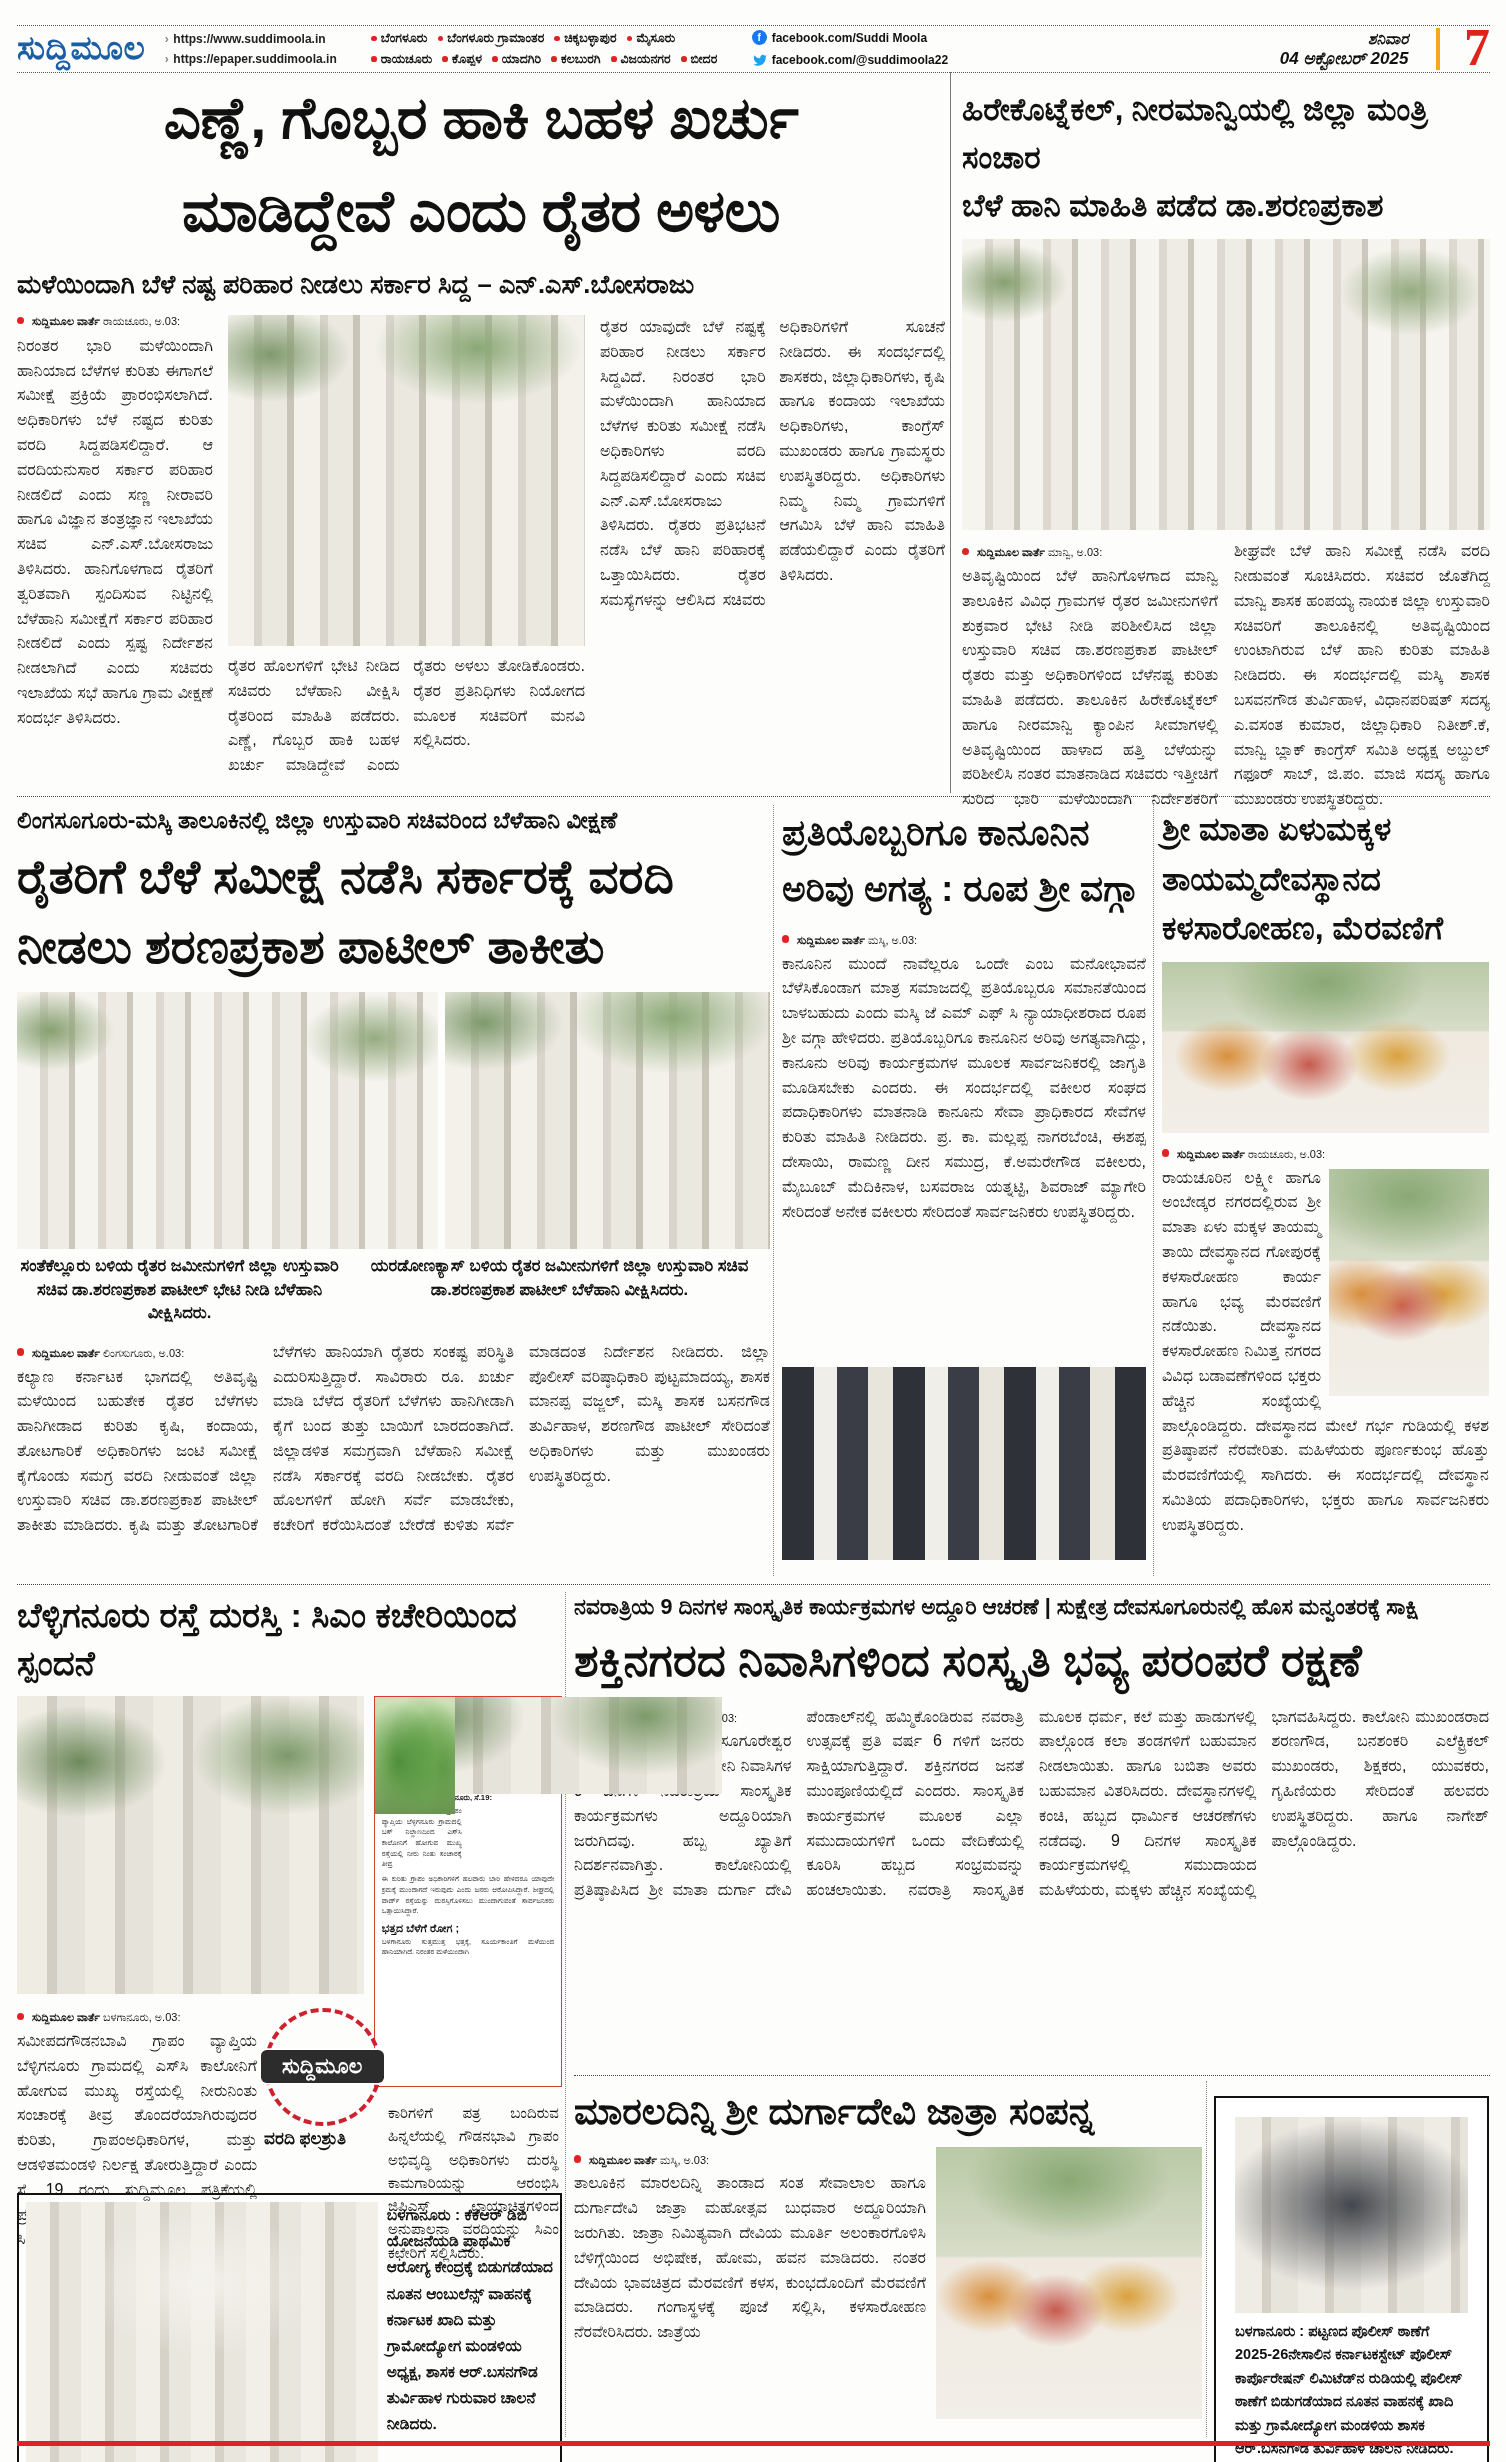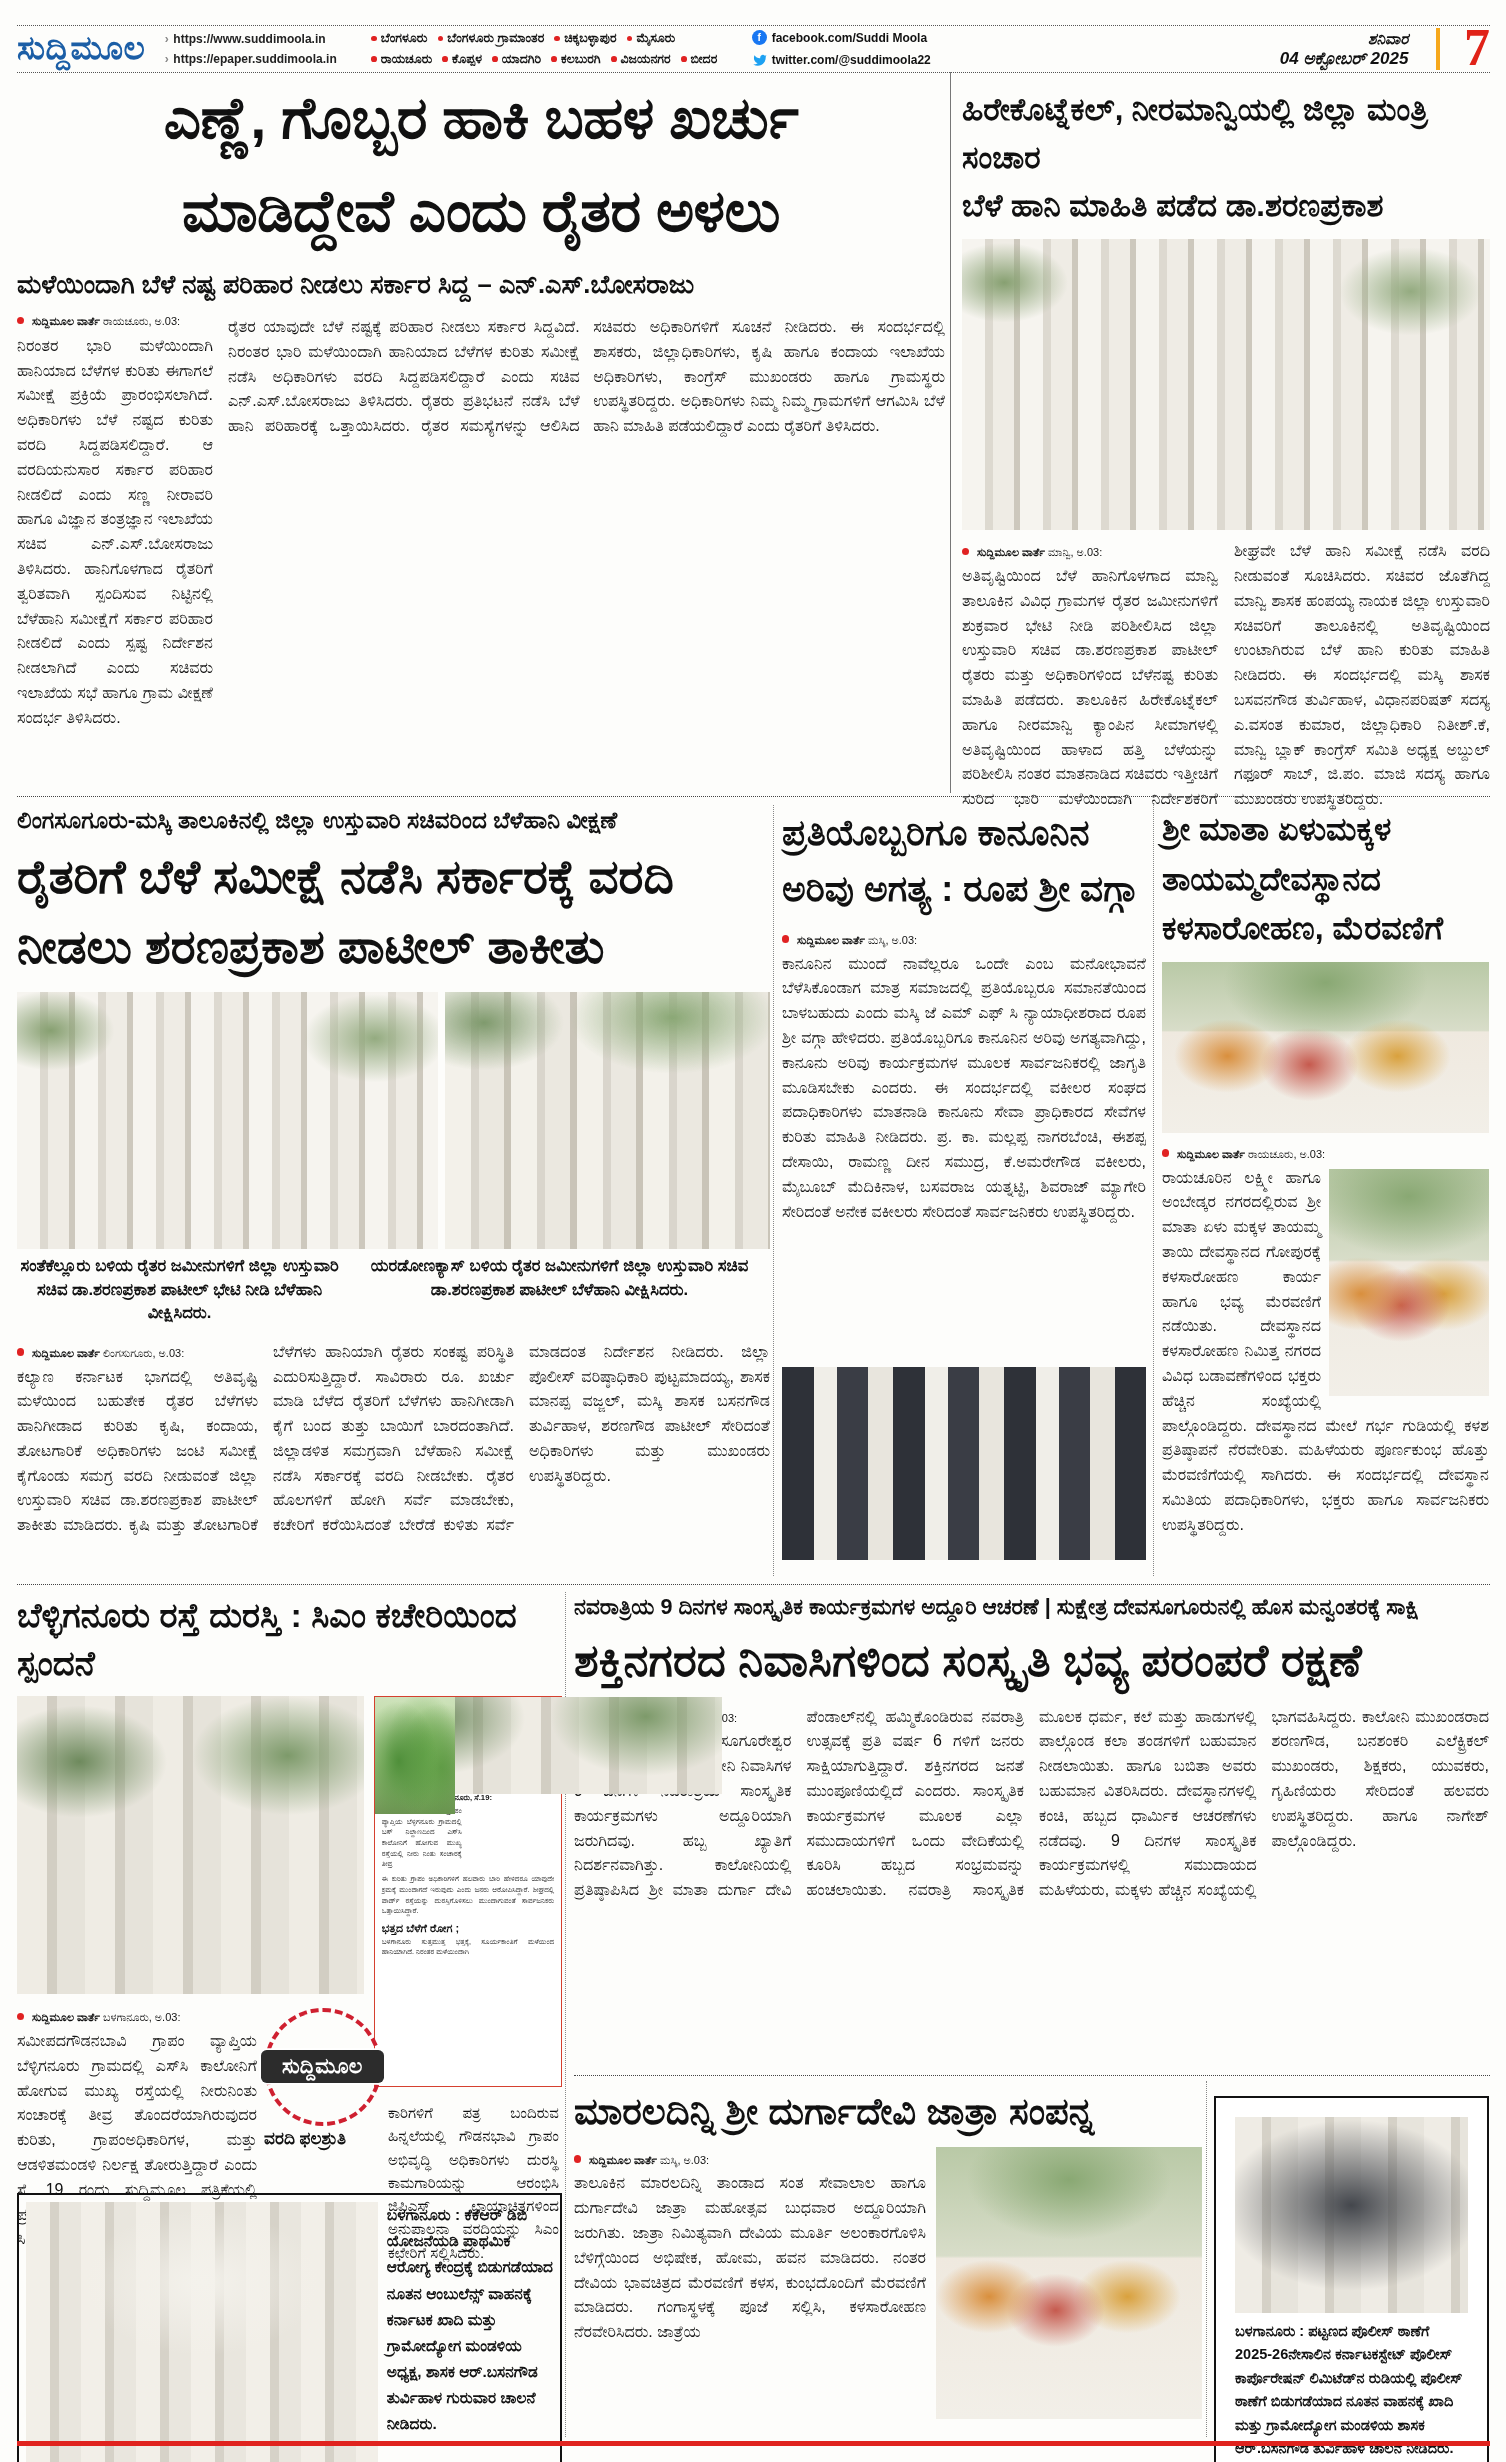--- a/index.html
+++ b/index.html
@@ -191,41 +191,45 @@
     <div class="soc-row">
       <span class="fb-ic">f</span>
       <span>facebook.com/Suddi Moola</span>
     </div>
     <div class="soc-row">
       <span class="tw-ic">
         <svg viewBox="0 0 24 24" width="15" height="15">
             <path fill="#1da1f2" d="M23 5c-.8.4-1.6.6-2.5.8a4.3 4.3 0 0 0-7.4 3v1A10.2 10.2 0 0 1 4 5s-4 9 5 13a11.6 11.6 0 0 1-7 2c9 5 20 0 20-11.5 0-.3 0-.6-.1-.9A7.2 7.2 0 0 0 23 5z"></path>
           </svg>
       </span>
-      <span>twitter.com/@suddimoola22</span>
+      <span>facebook.com/@suddimoola22</span>
     </div>
   </div>
   <div class="dateblk">
     <div class="dayline">ಶನಿವಾರ</div>
     <div class="dateline">04 ಅಕ್ಟೋಬರ್ 2025</div>
   </div>
   <div class="pgbar"></div>
   <div class="pgnum">7</div>
 </header>
 
 <section class="abs lead">
   <h1><span>ಎಣ್ಣೆ, ಗೊಬ್ಬರ ಹಾಕಿ ಬಹಳ ಖರ್ಚು</span><br><span>ಮಾಡಿದ್ದೇವೆ ಎಂದು ರೈತರ ಅಳಲು</span></h1>
   <div class="sub">ಮಳೆಯಿಂದಾಗಿ ಬೆಳೆ ನಷ್ಟ ಪರಿಹಾರ ನೀಡಲು ಸರ್ಕಾರ ಸಿದ್ದ – ಎನ್.ಎಸ್.ಬೋಸರಾಜು</div>
   <div class="lead-body">
     <div class="lead-c1">
       <div class="byline">
         <span class="dot"></span>
         <span class="ag">ಸುದ್ದಿಮೂಲ ವಾರ್ತೆ</span> <span>ರಾಯಚೂರು, ಅ.03:</span>
       </div>
       <div class="bodytxt">ನಿರಂತರ ಭಾರಿ ಮಳೆಯಿಂದಾಗಿ ಹಾನಿಯಾದ ಬೆಳೆಗಳ ಕುರಿತು ಈಗಾಗಲೆ ಸಮೀಕ್ಷೆ ಪ್ರಕ್ರಿಯೆ ಪ್ರಾರಂಭಿಸಲಾಗಿದೆ. ಅಧಿಕಾರಿಗಳು ಬೆಳೆ ನಷ್ಟದ ಕುರಿತು ವರದಿ ಸಿದ್ದಪಡಿಸಲಿದ್ದಾರೆ. ಆ ವರದಿಯನುಸಾರ ಸರ್ಕಾರ ಪರಿಹಾರ ನೀಡಲಿದೆ ಎಂದು ಸಣ್ಣ ನೀರಾವರಿ ಹಾಗೂ ವಿಜ್ಞಾನ ತಂತ್ರಜ್ಞಾನ ಇಲಾಖೆಯ ಸಚಿವ ಎನ್.ಎಸ್.ಬೋಸರಾಜು ತಿಳಿಸಿದರು. ಹಾನಿಗೊಳಗಾದ ರೈತರಿಗೆ ತ್ವರಿತವಾಗಿ ಸ್ಪಂದಿಸುವ ನಿಟ್ಟಿನಲ್ಲಿ ಬೆಳೆಹಾನಿ ಸಮೀಕ್ಷೆಗೆ ಸರ್ಕಾರ ಪರಿಹಾರ ನೀಡಲಿದೆ ಎಂದು ಸ್ಪಷ್ಟ ನಿರ್ದೇಶನ ನೀಡಲಾಗಿದೆ ಎಂದು ಸಚಿವರು ಇಲಾಖೆಯ ಸಭೆ ಹಾಗೂ ಗ್ರಾಮ ವೀಕ್ಷಣೆ ಸಂದರ್ಭ ತಿಳಿಸಿದರು.</div>
+    </div>
+    <div class="lead-cC">
+      <div class="photo ph-field"></div>
+      <div class="under bodytxt">ರೈತರ ಹೊಲಗಳಿಗೆ ಭೇಟಿ ನೀಡಿದ ಸಚಿವರು ಬೆಳೆಹಾನಿ ವೀಕ್ಷಿಸಿ ರೈತರಿಂದ ಮಾಹಿತಿ ಪಡೆದರು. ಎಣ್ಣೆ, ಗೊಬ್ಬರ ಹಾಕಿ ಬಹಳ ಖರ್ಚು ಮಾಡಿದ್ದೇವೆ ಎಂದು ರೈತರು ಅಳಲು ತೋಡಿಕೊಂಡರು. ರೈತರ ಪ್ರತಿನಿಧಿಗಳು ನಿಯೋಗದ ಮೂಲಕ ಸಚಿವರಿಗೆ ಮನವಿ ಸಲ್ಲಿಸಿದರು.</div>
     </div>
     <div class="lead-cR bodytxt">ರೈತರ ಯಾವುದೇ ಬೆಳೆ ನಷ್ಟಕ್ಕೆ ಪರಿಹಾರ ನೀಡಲು ಸರ್ಕಾರ ಸಿದ್ದವಿದೆ. ನಿರಂತರ ಭಾರಿ ಮಳೆಯಿಂದಾಗಿ ಹಾನಿಯಾದ ಬೆಳೆಗಳ ಕುರಿತು ಸಮೀಕ್ಷೆ ನಡೆಸಿ ಅಧಿಕಾರಿಗಳು ವರದಿ ಸಿದ್ದಪಡಿಸಲಿದ್ದಾರೆ ಎಂದು ಸಚಿವ ಎನ್.ಎಸ್.ಬೋಸರಾಜು ತಿಳಿಸಿದರು. ರೈತರು ಪ್ರತಿಭಟನೆ ನಡೆಸಿ ಬೆಳೆ ಹಾನಿ ಪರಿಹಾರಕ್ಕೆ ಒತ್ತಾಯಿಸಿದರು. ರೈತರ ಸಮಸ್ಯೆಗಳನ್ನು ಆಲಿಸಿದ ಸಚಿವರು ಅಧಿಕಾರಿಗಳಿಗೆ ಸೂಚನೆ ನೀಡಿದರು. ಈ ಸಂದರ್ಭದಲ್ಲಿ ಶಾಸಕರು, ಜಿಲ್ಲಾಧಿಕಾರಿಗಳು, ಕೃಷಿ ಹಾಗೂ ಕಂದಾಯ ಇಲಾಖೆಯ ಅಧಿಕಾರಿಗಳು, ಕಾಂಗ್ರೆಸ್ ಮುಖಂಡರು ಹಾಗೂ ಗ್ರಾಮಸ್ಥರು ಉಪಸ್ಥಿತರಿದ್ದರು. ಅಧಿಕಾರಿಗಳು ನಿಮ್ಮ ನಿಮ್ಮ ಗ್ರಾಮಗಳಿಗೆ ಆಗಮಿಸಿ ಬೆಳೆ ಹಾನಿ ಮಾಹಿತಿ ಪಡೆಯಲಿದ್ದಾರೆ ಎಂದು ರೈತರಿಗೆ ತಿಳಿಸಿದರು.</div>
   </div>
 </section>
 
 <div class="abs vsep" style="left:950px;top:72px;height:721px;"></div>
 
 <section class="abs manvi">
   <h2><span>ಹಿರೇಕೊಟ್ನೆಕಲ್, ನೀರಮಾನ್ವಿಯಲ್ಲಿ ಜಿಲ್ಲಾ ಮಂತ್ರಿ ಸಂಚಾರ</span><br><span>ಬೆಳೆ ಹಾನಿ ಮಾಹಿತಿ ಪಡೆದ ಡಾ.ಶರಣಪ್ರಕಾಶ</span></h2>
   <div class="photo ph-crowd"></div>

